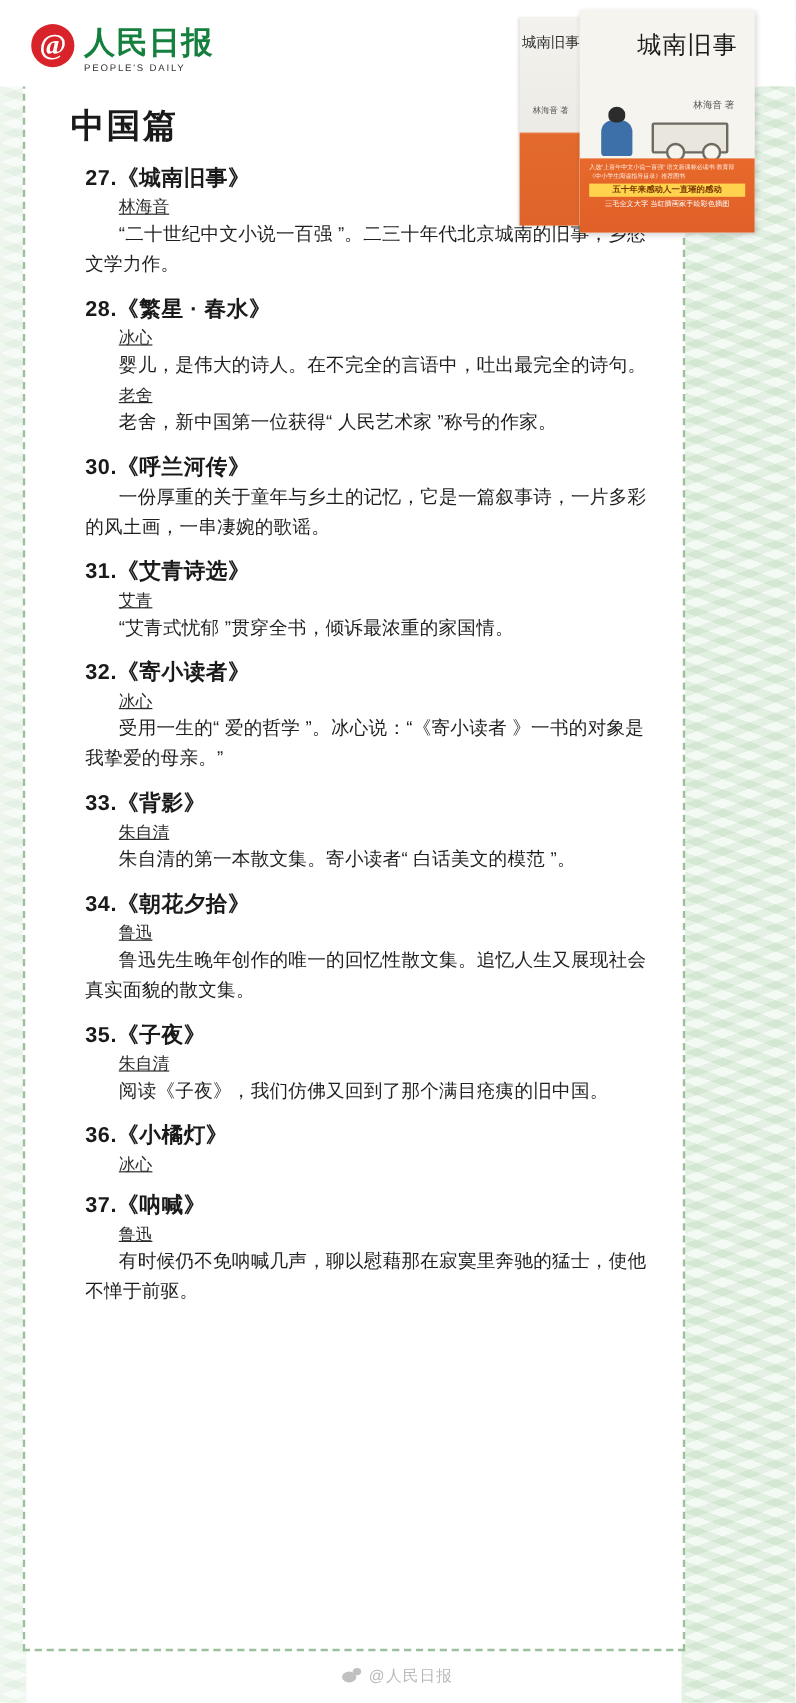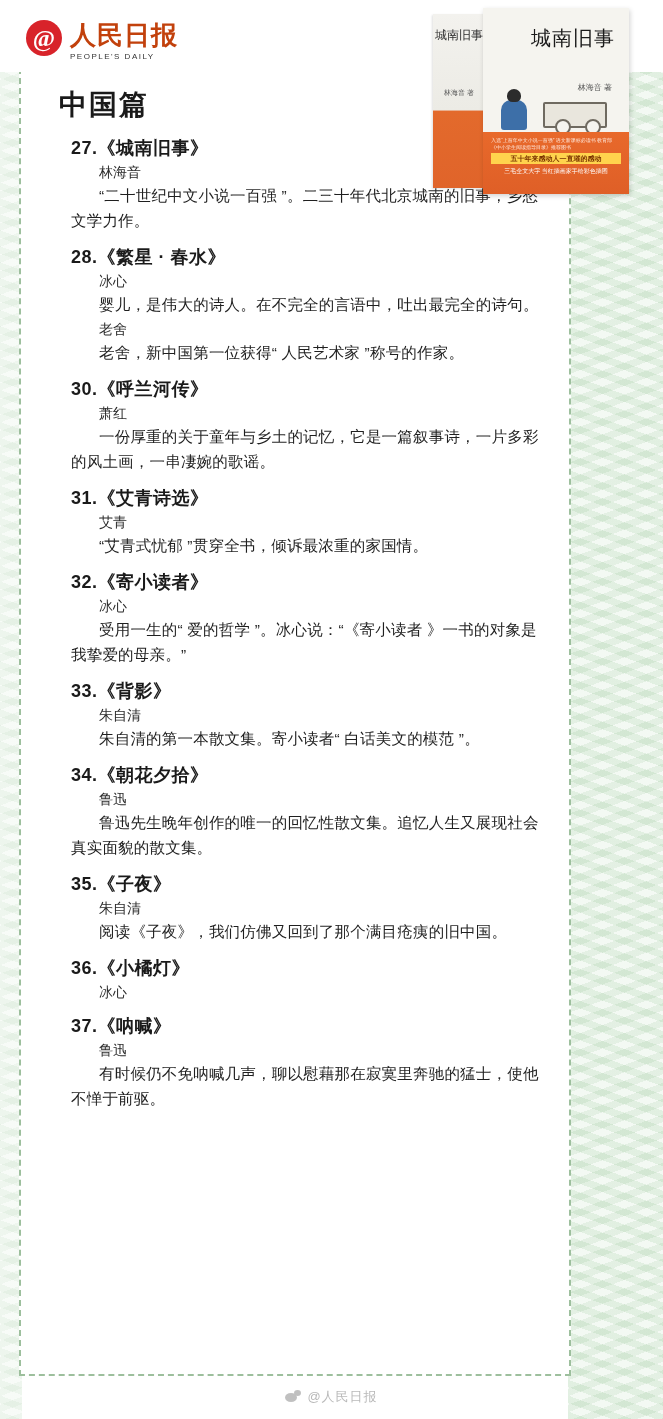--- a/index.html
+++ b/index.html
@@ -86,21 +86,21 @@
     text-align: center;
     font-family: "Liberation Serif", serif;
   }
   .logo-text {
     margin-left: 8px;
     padding-top: 1px;
   }
   .logo-cn {
     font-size: 26px;
     font-weight: bold;
-    color: #c2410c;
+    color: #15803d;
     letter-spacing: 1px;
     line-height: 28px;
     font-family: "Liberation Sans", sans-serif;
   }
   .logo-en {
     font-size: 8px;
     color: #333333;
     letter-spacing: 1.5px;
     line-height: 12px;
     margin-top: 2px;
@@ -261,20 +261,21 @@
     color: #1a1a1a;
     margin: 12px 0 0 24px;
     letter-spacing: 0.5px;
     line-height: 24px;
   }
   .entry-author {
     font-size: 14px;
     color: #2b2b2b;
     margin: 2px 0 0 52px;
     line-height: 20px;
+    text-decoration: underline;
   }
   .entry-desc {
     font-size: 15.5px;
     color: #1f1f1f;
     margin: 1px 0 0 24px;
     line-height: 25px;
     text-indent: 28px;
     letter-spacing: 0.2px;
   }
 
@@ -376,21 +377,20 @@
         <div class="entry-title">28.《繁星 · 春水》</div>
         <div class="entry-author">冰心</div>
         <div class="entry-desc">婴儿，是伟大的诗人。在不完全的言语中，吐出最完全的诗句。</div>
       </div>
       <div class="entry">
         <div class="entry-author">老舍</div>
         <div class="entry-desc">老舍，新中国第一位获得“ 人民艺术家 ”称号的作家。</div>
       </div>
       <div class="entry">
         <div class="entry-title">30.《呼兰河传》</div>
-        <div class="entry-author">萧红</div>
         <div class="entry-desc">一份厚重的关于童年与乡土的记忆，它是一篇叙事诗，一片多彩的风土画，一串凄婉的歌谣。</div>
       </div>
       <div class="entry">
         <div class="entry-title">31.《艾青诗选》</div>
         <div class="entry-author">艾青</div>
         <div class="entry-desc">“艾青式忧郁 ”贯穿全书，倾诉最浓重的家国情。</div>
       </div>
       <div class="entry">
         <div class="entry-title">32.《寄小读者》</div>
         <div class="entry-author">冰心</div>

